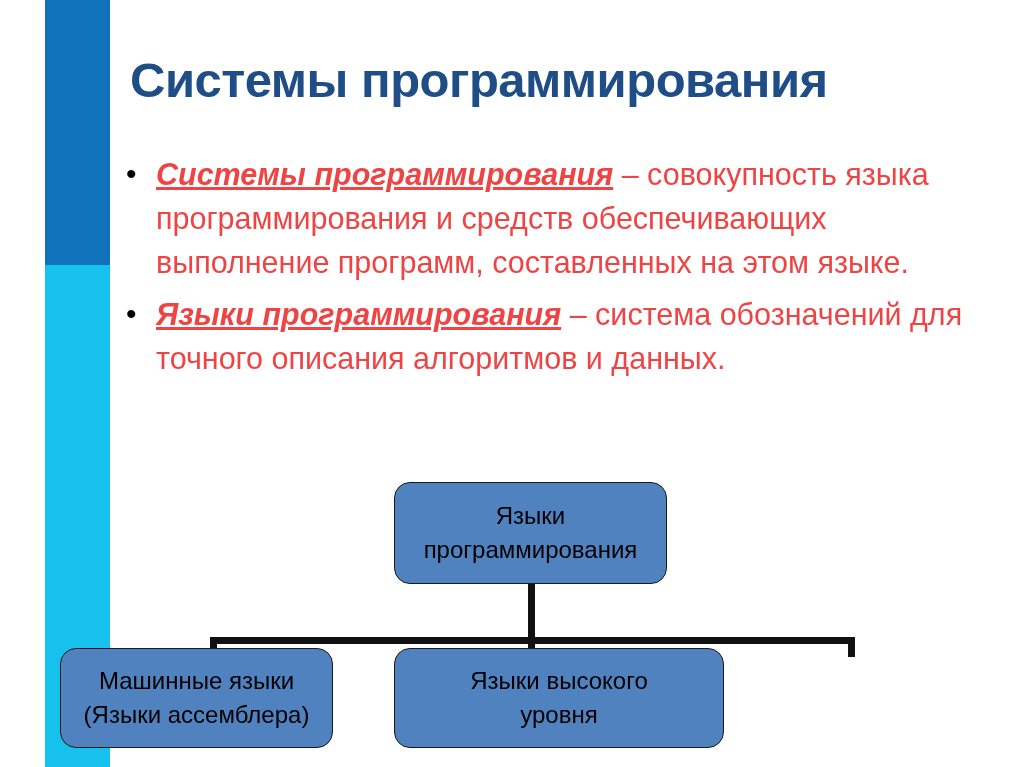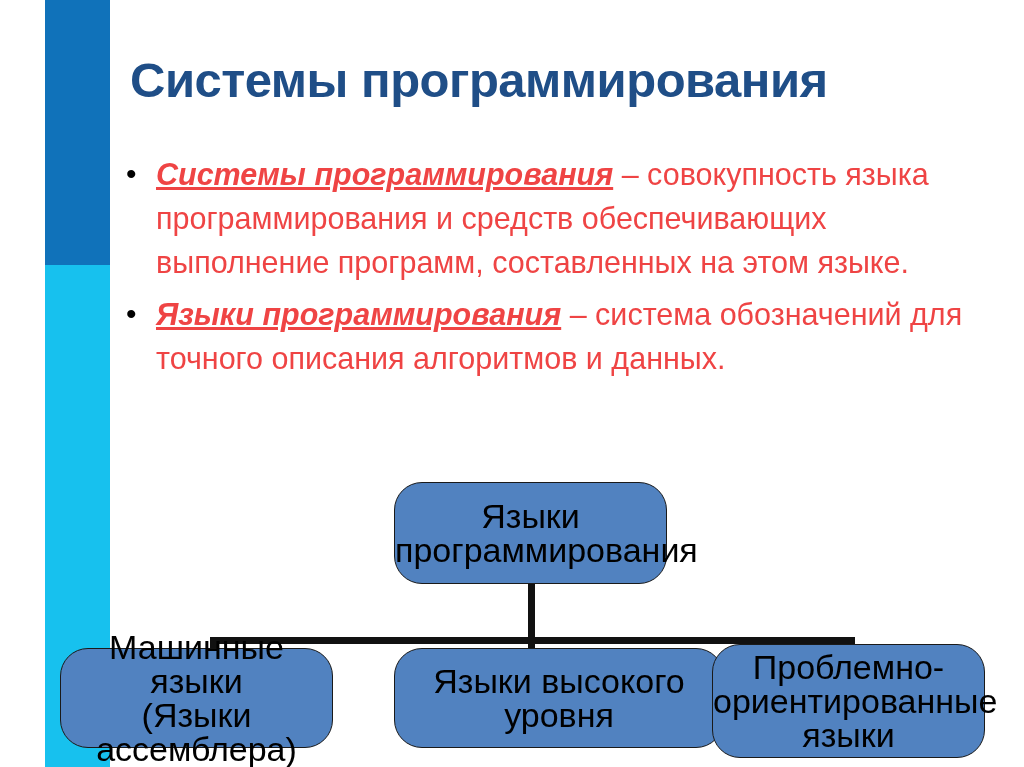--- a/index.html
+++ b/index.html
@@ -91,28 +91,28 @@
     left: 0;
     top: 0;
     width: 1024px;
     height: 767px;
     pointer-events: none;
   }
   .node {
     position: absolute;
     background: #5182c0;
     border: 1.6px solid #1a1a1a;
-    border-radius: 28px;
+    border-radius: 16px;
     box-sizing: border-box;
     display: flex;
     align-items: center;
     justify-content: center;
     text-align: center;
     color: #000000;
-    font-size: 34px;
+    font-size: 24px;
     line-height: 34px;
     z-index: 3;
   }
   .node .node-label {
     display: block;
     width: 118%;
     white-space: pre-line;
   }
   #node-root {
     left: 394px;
@@ -196,19 +196,14 @@
   <div class="node" id="node-machine">
     <span class="node-label">Машинные языки
 (Языки ассемблера)</span>
   </div>
 
   <div class="node" id="node-high">
     <span class="node-label">Языки высокого
 уровня</span>
   </div>
 
-  <div class="node" id="node-problem">
-    <span class="node-label">Проблемно-
-ориентированные
-языки</span>
-  </div>
 
 </div>
 
 </body></html>

